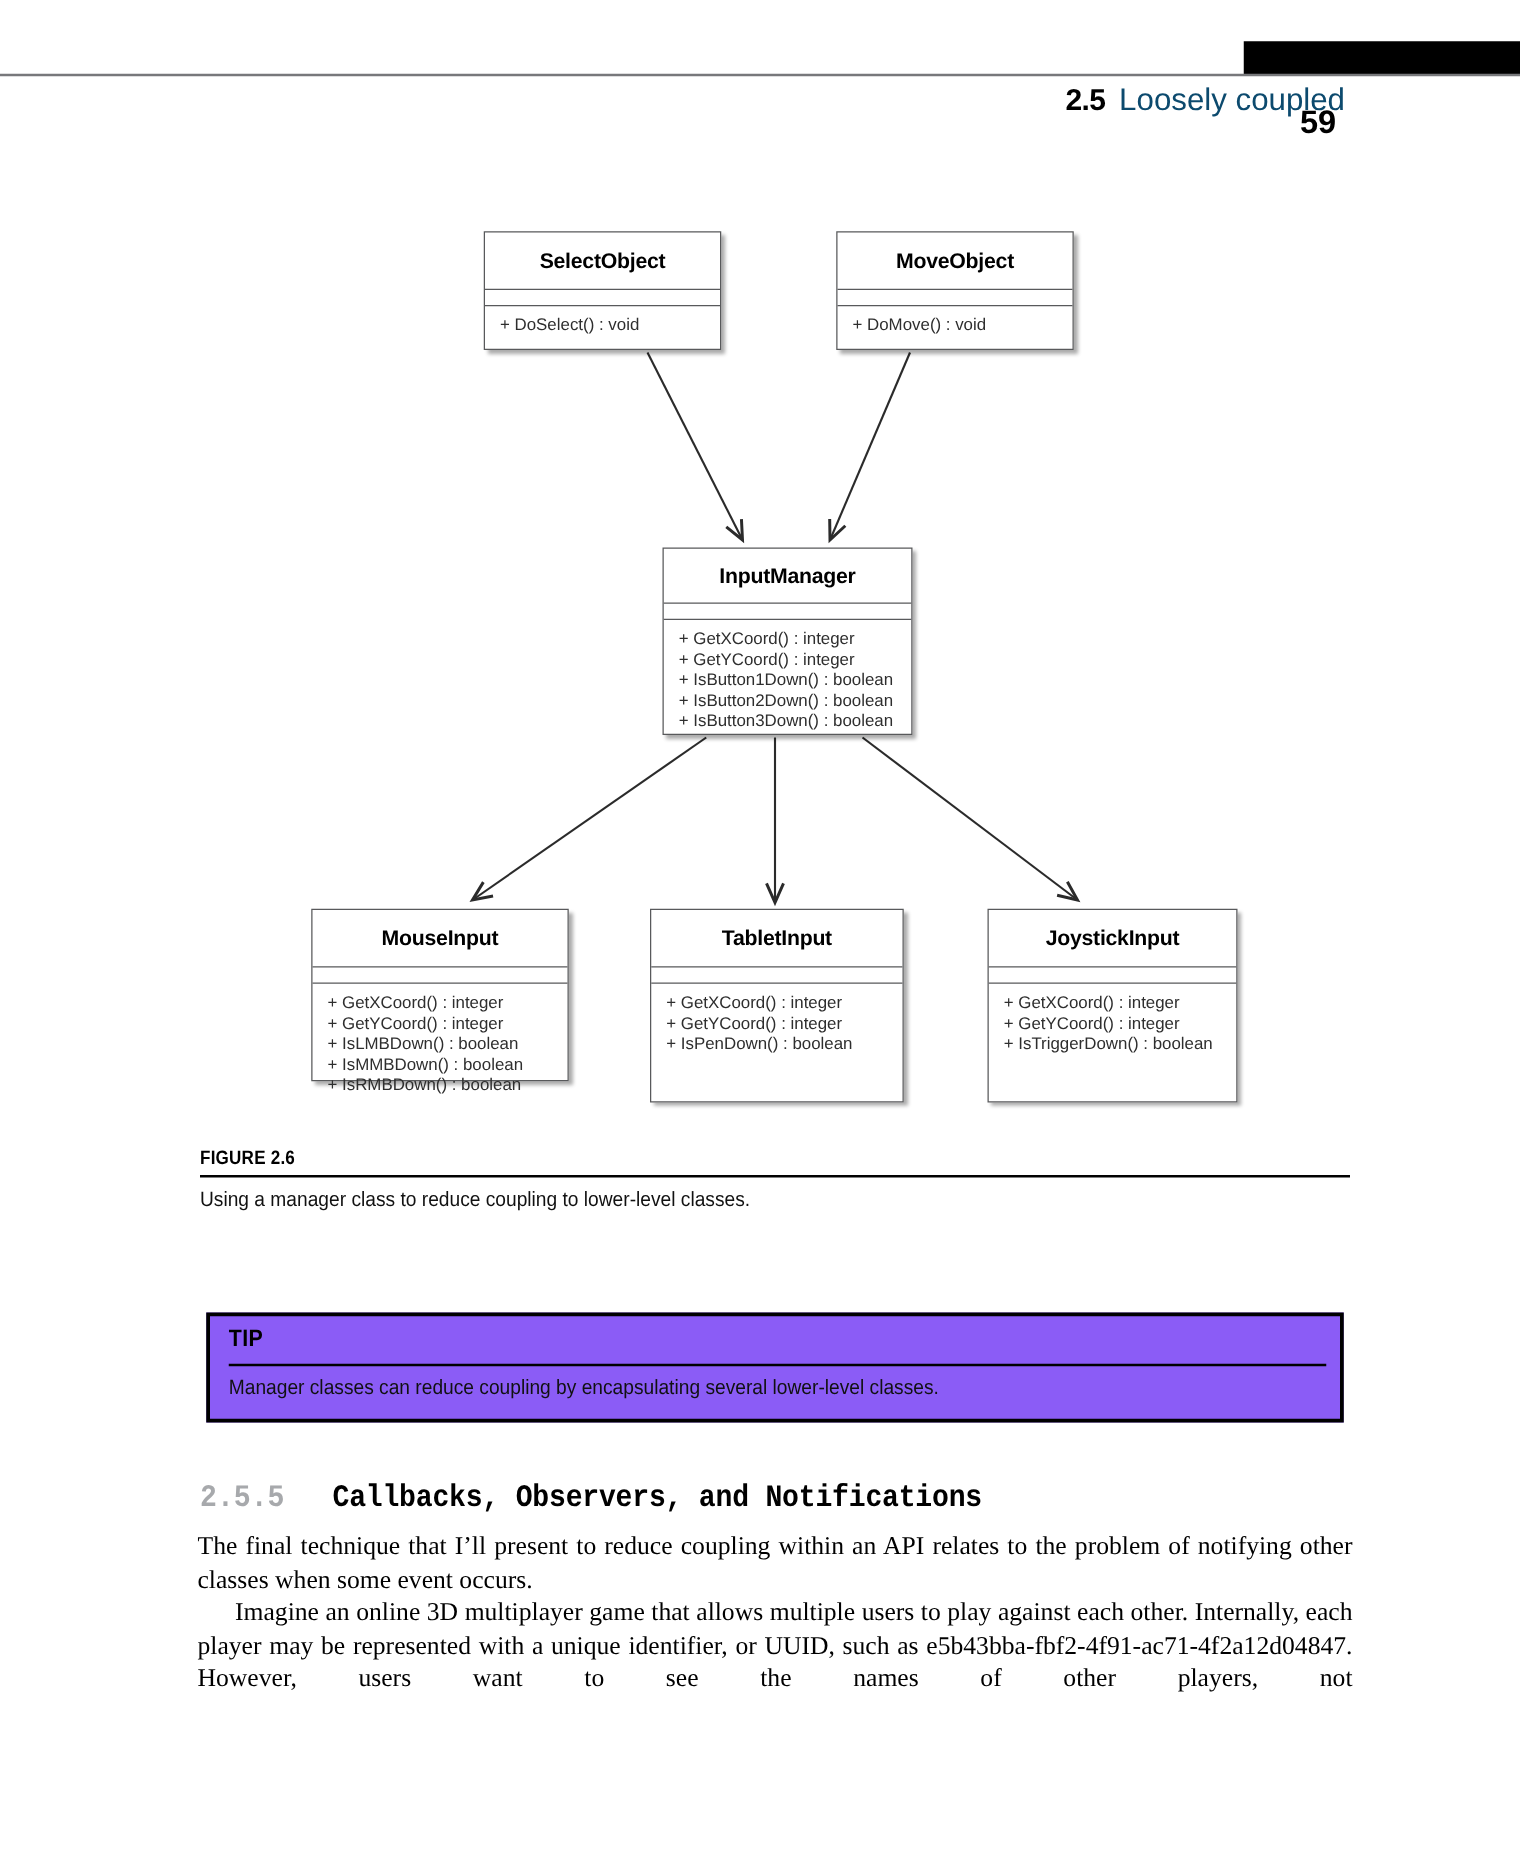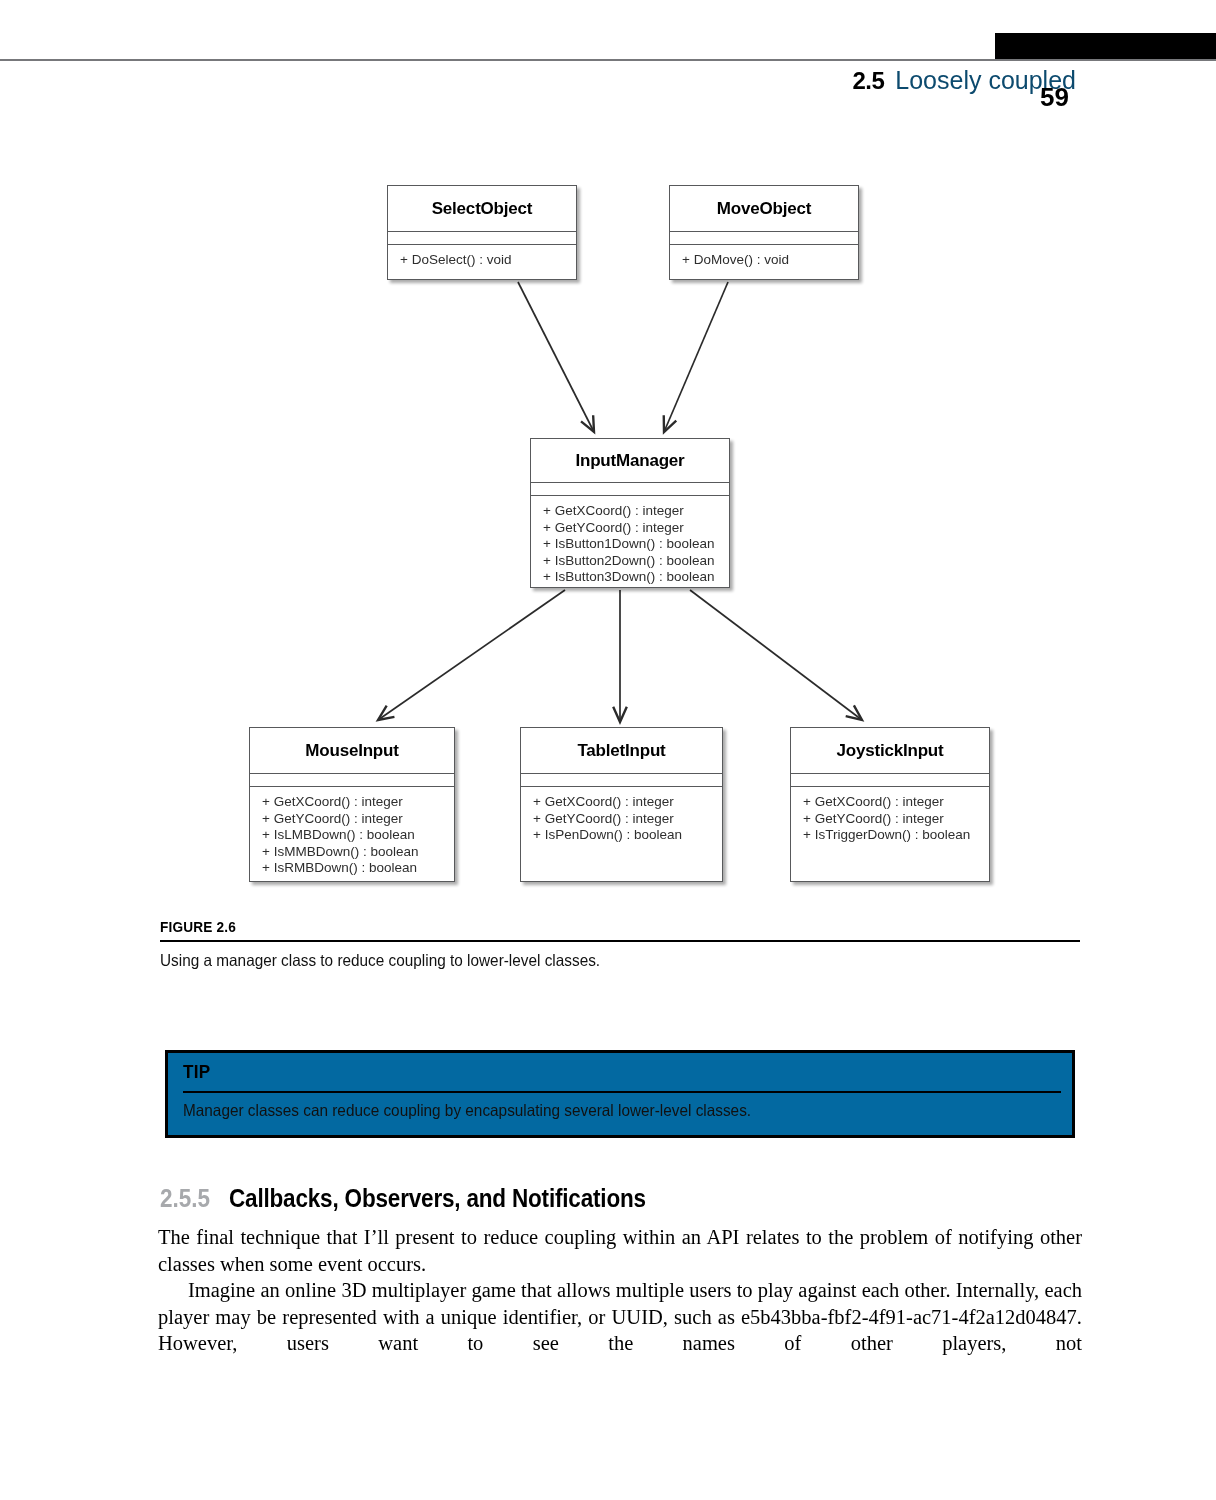--- a/index.html
+++ b/index.html
@@ -144,21 +144,21 @@
 
   
   #tip-box {
     position: absolute;
     left: 165px;
     top: 1050px;
     width: 910px;
     height: 88px;
     box-sizing: border-box;
     border: 3px solid #000;
-    background: #0369a1;
+    background: #8b5cf6;
     font-family: "Liberation Sans", sans-serif;
   }
   #tip-label {
     position: absolute;
     left: 15px;
     top: 8px;
     font-weight: bold;
     font-size: 19px;
     letter-spacing: 0.3px;
     transform: scaleX(0.9);
@@ -182,22 +182,23 @@
     transform-origin: left center;
   }
 
   
   #section-heading {
     position: absolute;
     left: 160px;
     top: 1184px;
     display: flex;
     align-items: flex-end;
-    font-family: Liberation Sans, sans-serif;
+    font-family: Liberation Mono, monospace;
     white-space: nowrap;
+    gap: 18px;
   }
   #section-number {
     font-size: 25px;
     font-weight: bold;
     color: #a7a9ac;
     transform: scaleX(0.9);
     transform-origin: left center;
   }
   #section-title {
     font-size: 25px;
@@ -276,21 +277,21 @@
     <div class="uml-attrs"></div>
     <div class="uml-methods">
       <div class="uml-method">+ GetXCoord() : integer</div>
       <div class="uml-method">+ GetYCoord() : integer</div>
       <div class="uml-method">+ IsButton1Down() : boolean</div>
       <div class="uml-method">+ IsButton2Down() : boolean</div>
       <div class="uml-method">+ IsButton3Down() : boolean</div>
     </div>
   </div>
 
-  <div class="uml-box" style="left:249px; top:577px; width:206px; height:155px;">
+  <div class="uml-box" style="left:249px; top:577px; width:206px; height:138px;">
     <div class="uml-title" style="height:46px;">MouseInput</div>
     <div class="uml-attrs"></div>
     <div class="uml-methods">
       <div class="uml-method">+ GetXCoord() : integer</div>
       <div class="uml-method">+ GetYCoord() : integer</div>
       <div class="uml-method">+ IsLMBDown() : boolean</div>
       <div class="uml-method">+ IsMMBDown() : boolean</div>
       <div class="uml-method">+ IsRMBDown() : boolean</div>
     </div>
   </div>

